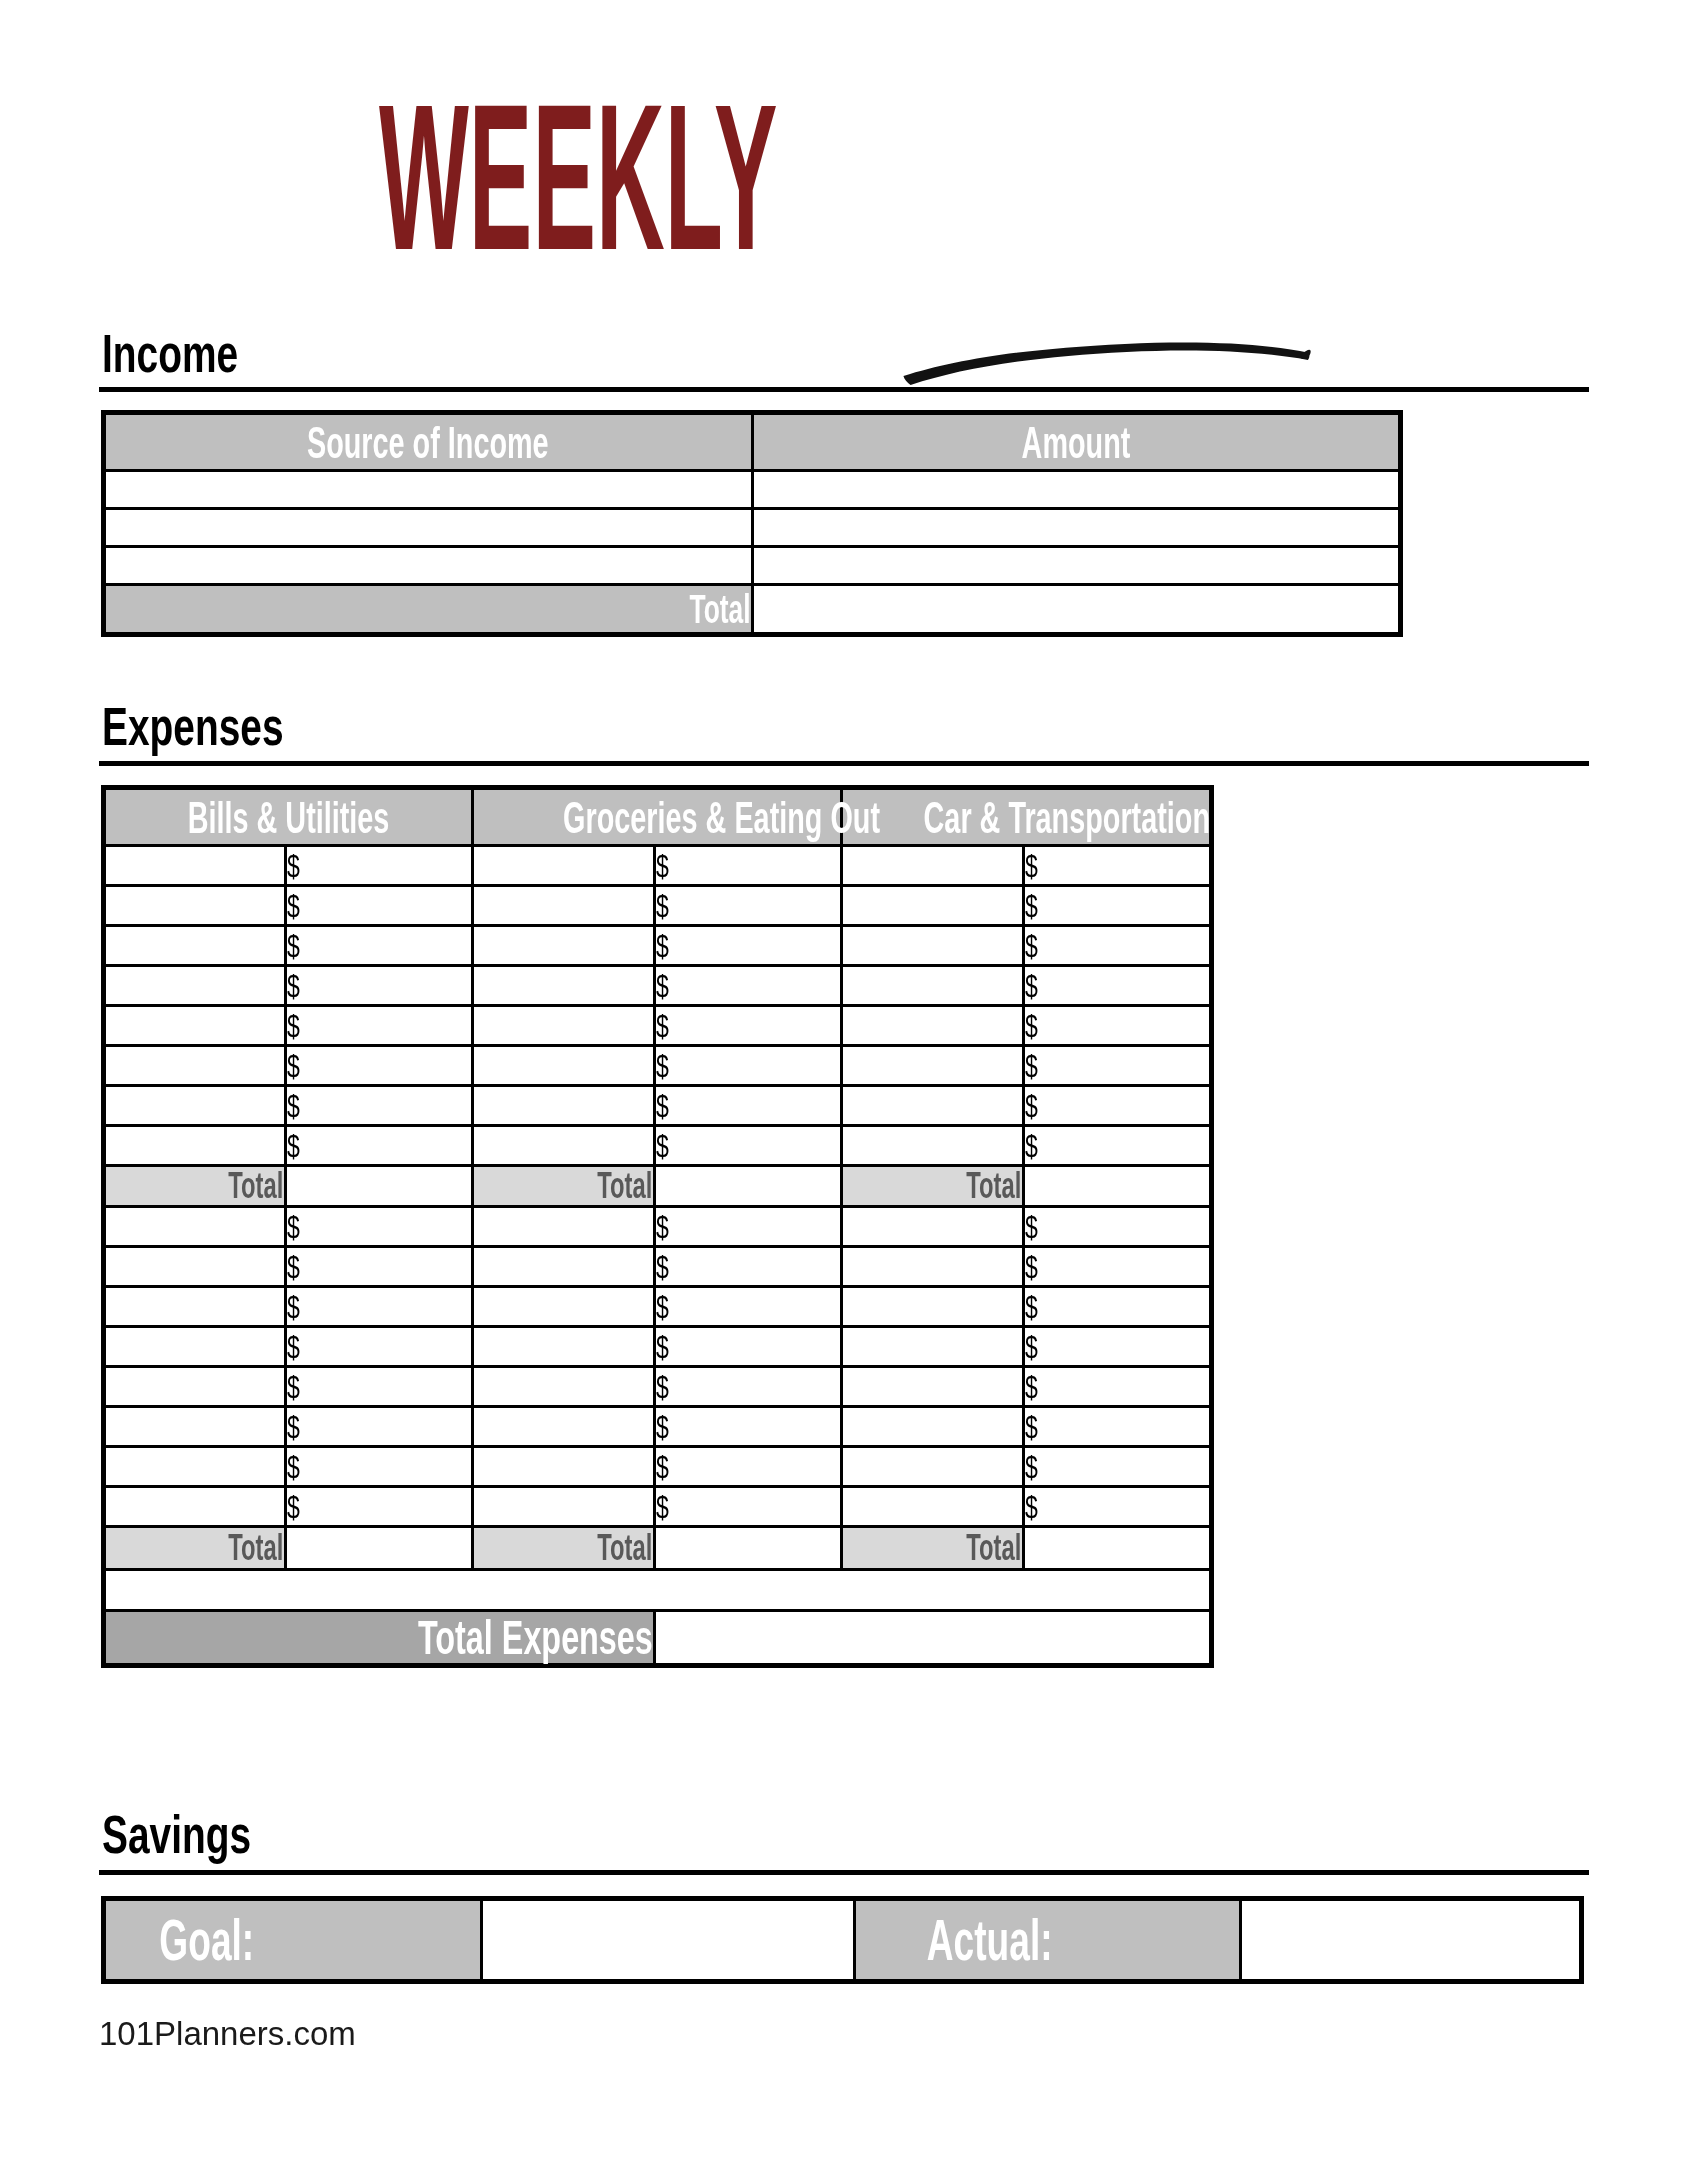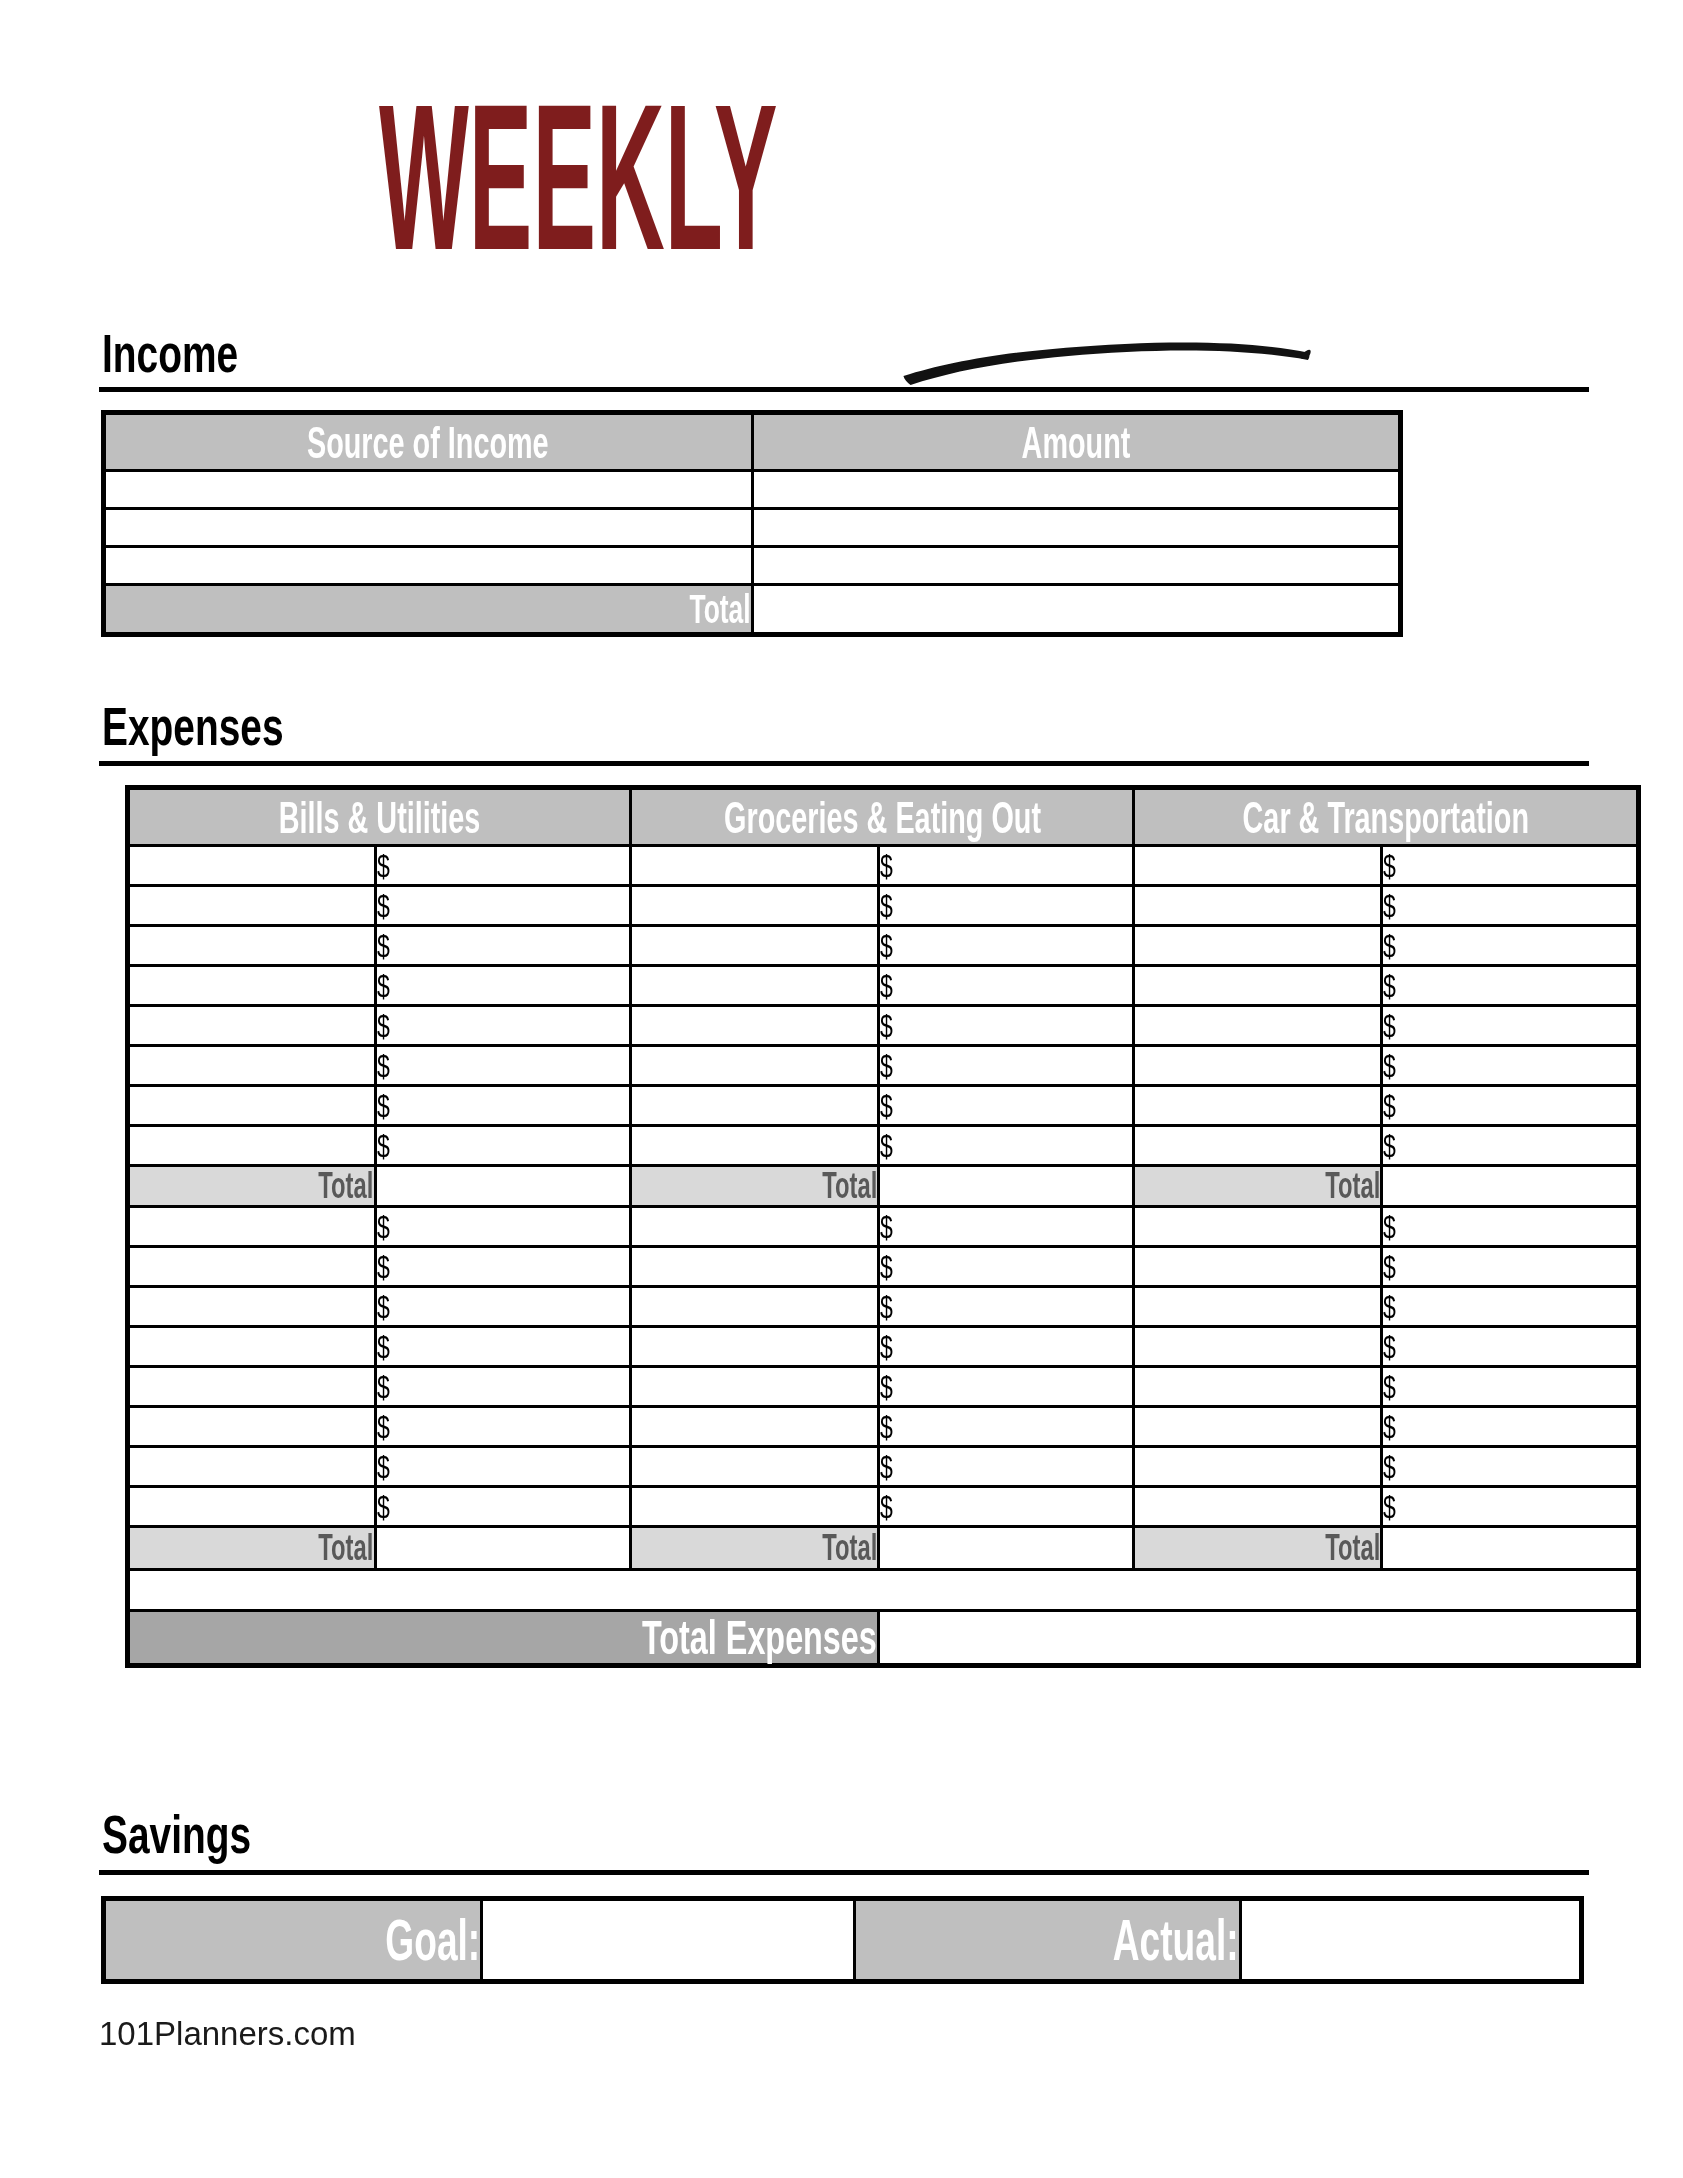--- a/index.html
+++ b/index.html
@@ -27,42 +27,42 @@
   .sec-title{position:absolute;left:102px;line-height:1;}
   .t-sec{font-size:54px;color:#000;transform:scaleX(0.72);transform-origin:0 0;}
   .rule{position:absolute;left:99px;width:1490px;height:4.5px;background:#000;}
 
   
   .budget-table{position:absolute;border-collapse:collapse;table-layout:fixed;
     border:5.4px solid #000;background:#a3a3a3;}
   .budget-table td,.budget-table th{border:3.6px solid #000;padding:0;vertical-align:middle;}
 
   #income-table{left:101px;top:410px;width:1302px;}
-  #expense-table{left:101px;top:785px;width:1516px;margin-left:24px;}
+  #expense-table{left:101px;top:785px;width:1113px;}
   #savings-table{left:101px;top:1896px;width:1483px;}
 
   tr.h-head{height:58px;}
   tr.h-blank{height:38px;}
   tr.h-itotal{height:50px;}
   tr.h-ehead{height:58px;}
   tr.h-erow{height:40px;}
   tr.h-etotal{height:41px;}
   tr.h-etotal2{height:43px;}
   tr.h-spacer{height:41px;}
   tr.h-texp{height:55px;}
   tr.h-sav{height:83px;}
 
   
   .c-head{background:#bfbfbf;text-align:center;}
   .c-blank{background:#ffffff;}
   .c-itotal{background:#bfbfbf;text-align:right;padding-right:16px;}
   .c-ltotal{background:#d9d9d9;text-align:right;padding-right:14.4px;}
   .c-texp{background:#a6a6a6;text-align:right;padding-right:20px;}
   .c-cur{background:#ffffff;text-align:left;padding-left:12.6px;}
-  .c-sav{background:#bfbfbf;text-align:right;padding-right:20px;}
+  .c-sav{background:#bfbfbf;padding-right:20px;}
 
   
   .t-head{font-size:45px;color:#fff;transform:scaleX(0.64);}
   .t-itotal{font-size:40px;color:#fff;transform:scaleX(0.66);transform-origin:100% 50%;}
   .t-etotal{font-size:36px;color:#595959;transform:scaleX(0.66);transform-origin:100% 50%;}
   .t-texp{font-size:49px;color:#fff;transform:scaleX(0.66);transform-origin:100% 50%;}
   .t-sav{font-size:58px;color:#fff;transform:scaleX(0.64);transform-origin:100% 50%;}
   .t-cur{font-size:32px;color:#000;font-weight:normal;transform:scaleX(0.72);transform-origin:0 50%;}
 
   

